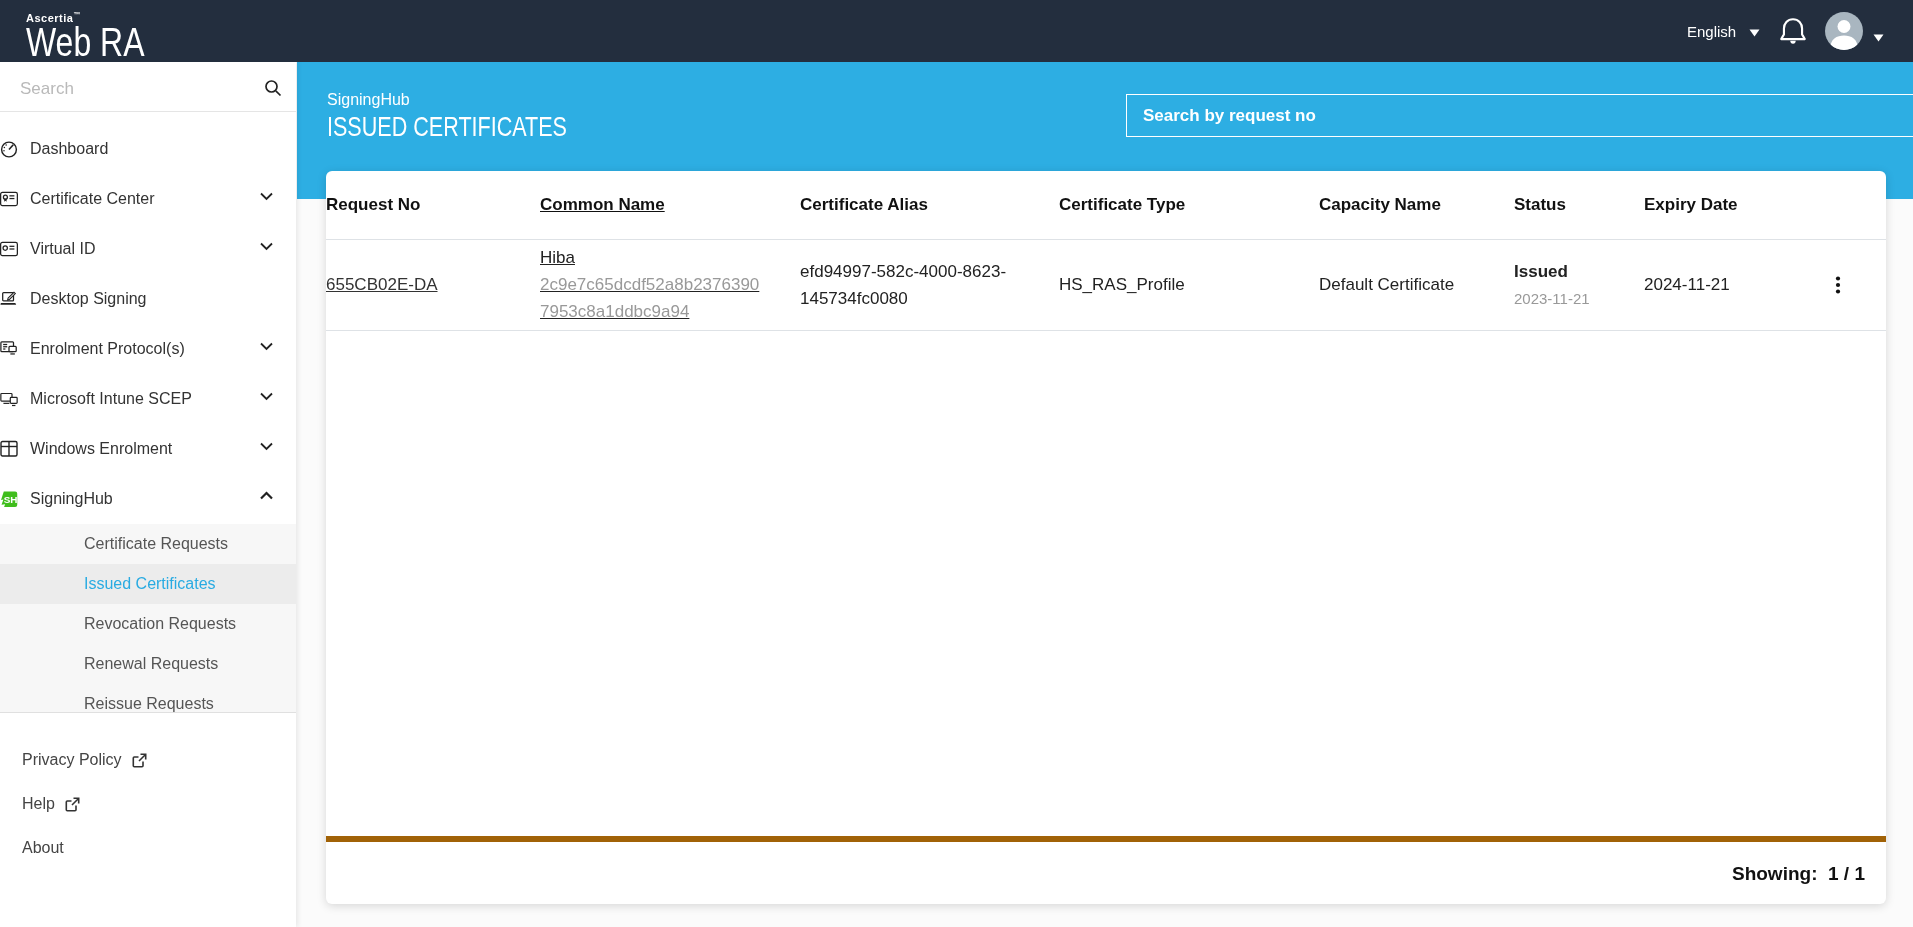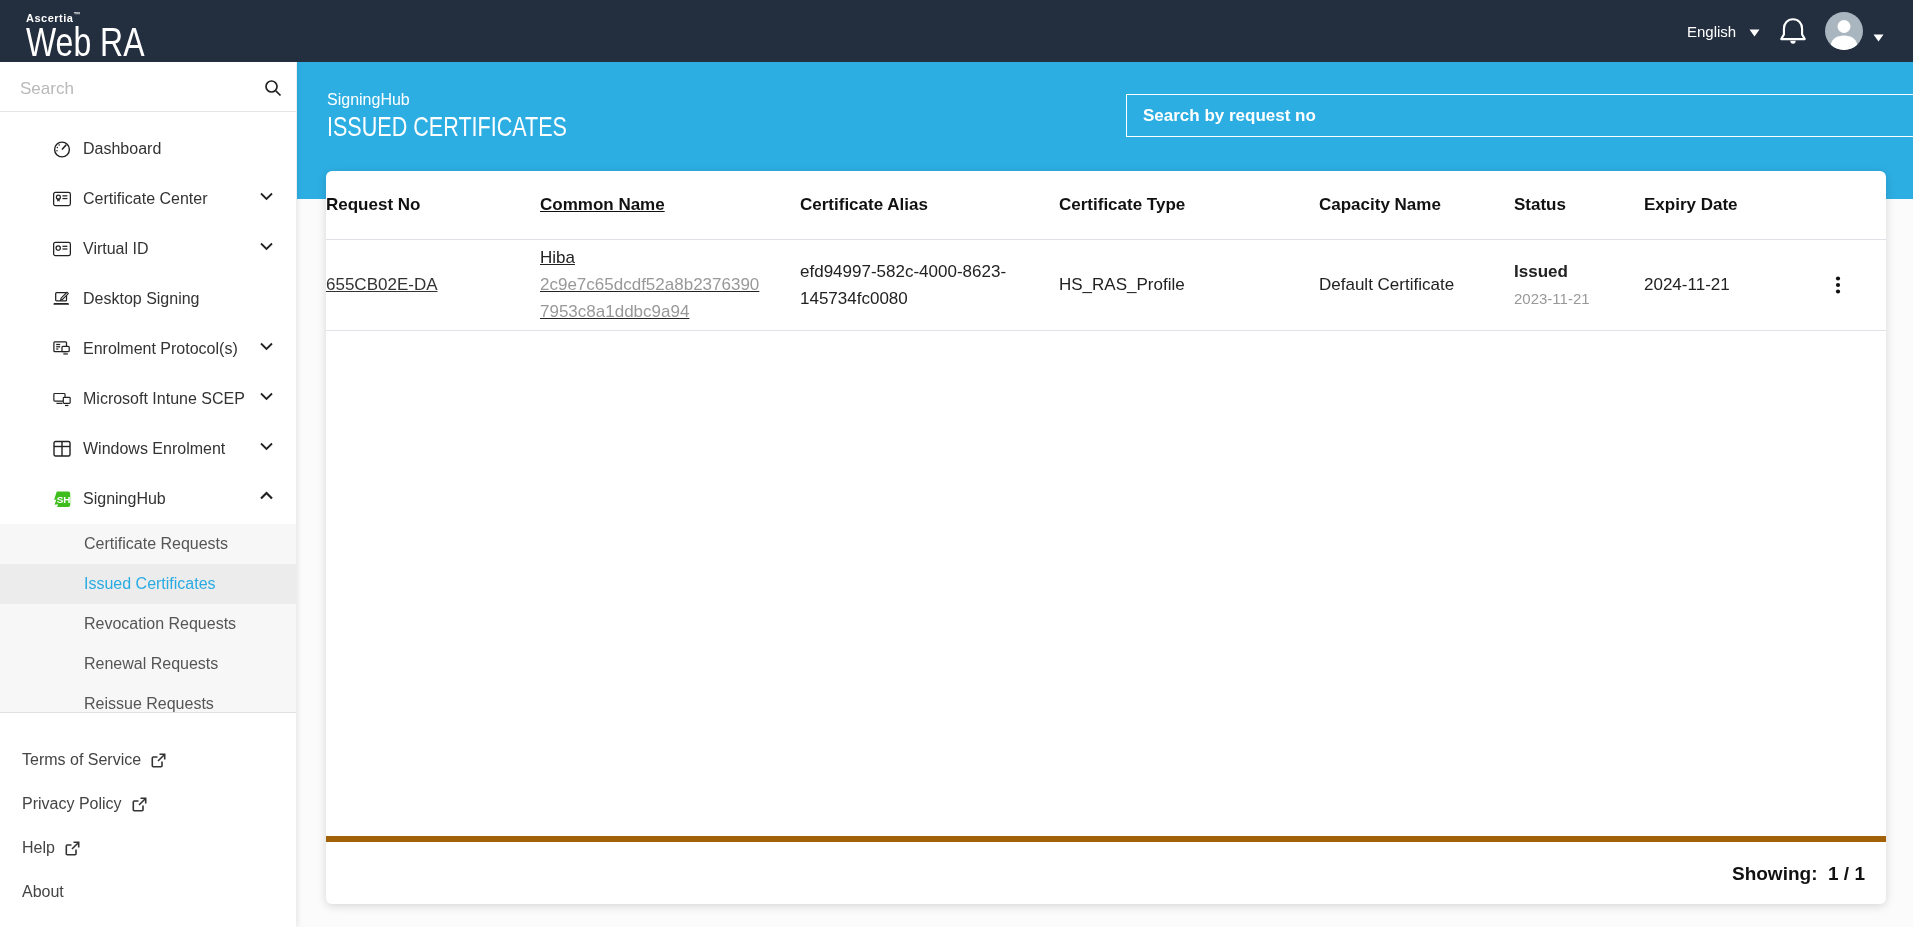--- a/index.html
+++ b/index.html
@@ -14,22 +14,22 @@
 .lang .caret { margin-left:9px; }
 .bell { position:absolute; right:103px; top:16px; }
 .avatar { position:absolute; right:50px; top:12px; width:38px; height:38px; border-radius:50%; background:#a9b6c0; overflow:hidden; }
 .av-caret { position:absolute; right:29px; top:28px; }
 
 .sidebar { position:absolute; left:0; top:62px; width:296px; height:865px; background:#fff; box-shadow:2px 0 5px rgba(0,0,0,.08); z-index:10; }
 .sb-search { position:absolute; left:0; top:0; width:296px; height:50px; border-bottom:1px solid #e5e5e5; }
 .sb-search .ph { position:absolute; left:20px; top:17px; font-size:17px; color:#b9b9b9; }
 .sb-search svg { position:absolute; right:13px; top:16px; }
 .nav { position:absolute; top:62px; left:0; width:296px; }
-.nav-item { height:50px; display:flex; align-items:center; padding-left:21px; color:#333; font-size:16px; position:relative; }
-.nav-item .ic { width:18px; height:18px; margin-right:12px; flex:none; display:flex; align-items:center; justify-content:center;margin-left:32px; }
+.nav-item { height:50px; display:flex; align-items:center; color:#333; font-size:16px; position:relative; }
+.nav-item .ic { width:18px; height:18px; margin-right:12px; flex:none; display:flex; align-items:center; justify-content:center; }
 .nav-item .chev { position:absolute; right:22px; top:17px; }
 .submenu { background:#f7f7f7; }
 .sub-item { height:40px; line-height:40px; padding-left:84px; font-size:16px; color:#555; }
 .sub-item.active { background:#ececec; color:#29abe2; }
 .sb-bottom { position:absolute; top:650px; left:0; width:296px; border-top:1px solid #e0e0e0; padding-top:25px; }
 .sb-link { height:44px; display:flex; align-items:center; padding-left:22px; font-size:16px; color:#444; }
 .sb-link svg { margin-left:10px; }
 
 .blueband { position:absolute; left:297px; top:62px; width:1616px; height:137px; background:#2daee3; }
 .pg-title { position:absolute; left:327px; top:91px; color:#fff; }
@@ -162,25 +162,20 @@
         </svg></div>
       <div class="submenu">
 <div class="sub-item">Certificate Requests</div>
 <div class="sub-item active">Issued Certificates</div>
 <div class="sub-item">Revocation Requests</div>
 <div class="sub-item">Renewal Requests</div>
 <div class="sub-item" style="height:28px">Reissue Requests</div>
 </div>
     </div>
   <div class="sb-bottom" id="sbBottom">
-      <div class="sb-link">Terms of Service <svg width="15" height="15" viewBox="0 0 15 15" fill="none" stroke="#333" stroke-width="1.6">
-          <path d="M11 8.5 L11 12.7 Q11 13.7 10 13.7 L2.3 13.7 Q1.3 13.7 1.3 12.7 L1.3 5 Q1.3 4 2.3 4 L6.5 4"></path>
-          <path d="M8.5 1.3 L13.7 1.3 L13.7 6.5"></path>
-          <line x1="7" y1="8" x2="13.3" y2="1.7"></line>
-        </svg></div>
   <div class="sb-link">Privacy Policy <svg width="15" height="15" viewBox="0 0 15 15" fill="none" stroke="#333" stroke-width="1.6">
           <path d="M11 8.5 L11 12.7 Q11 13.7 10 13.7 L2.3 13.7 Q1.3 13.7 1.3 12.7 L1.3 5 Q1.3 4 2.3 4 L6.5 4"></path>
           <path d="M8.5 1.3 L13.7 1.3 L13.7 6.5"></path>
           <line x1="7" y1="8" x2="13.3" y2="1.7"></line>
         </svg></div>
   <div class="sb-link">Help <svg width="15" height="15" viewBox="0 0 15 15" fill="none" stroke="#333" stroke-width="1.6">
           <path d="M11 8.5 L11 12.7 Q11 13.7 10 13.7 L2.3 13.7 Q1.3 13.7 1.3 12.7 L1.3 5 Q1.3 4 2.3 4 L6.5 4"></path>
           <path d="M8.5 1.3 L13.7 1.3 L13.7 6.5"></path>
           <line x1="7" y1="8" x2="13.3" y2="1.7"></line>
         </svg></div>

